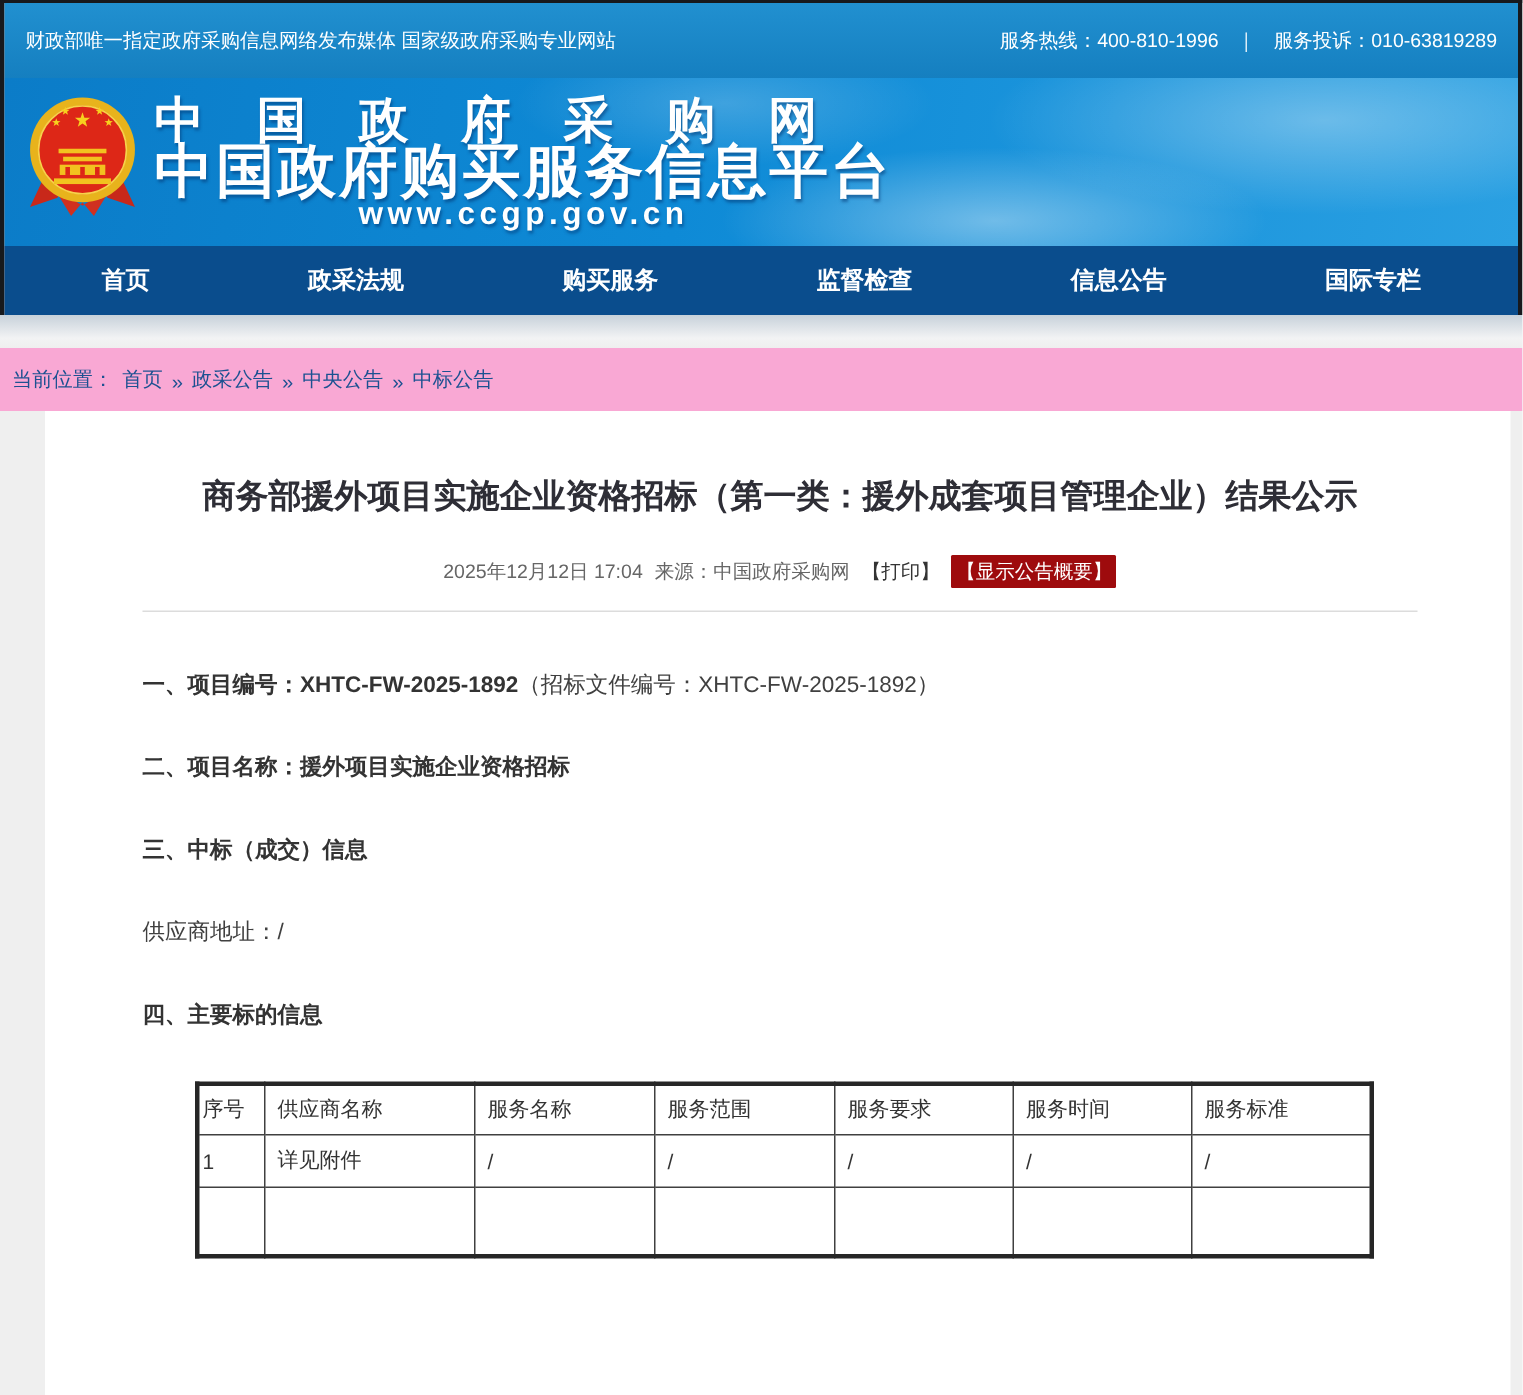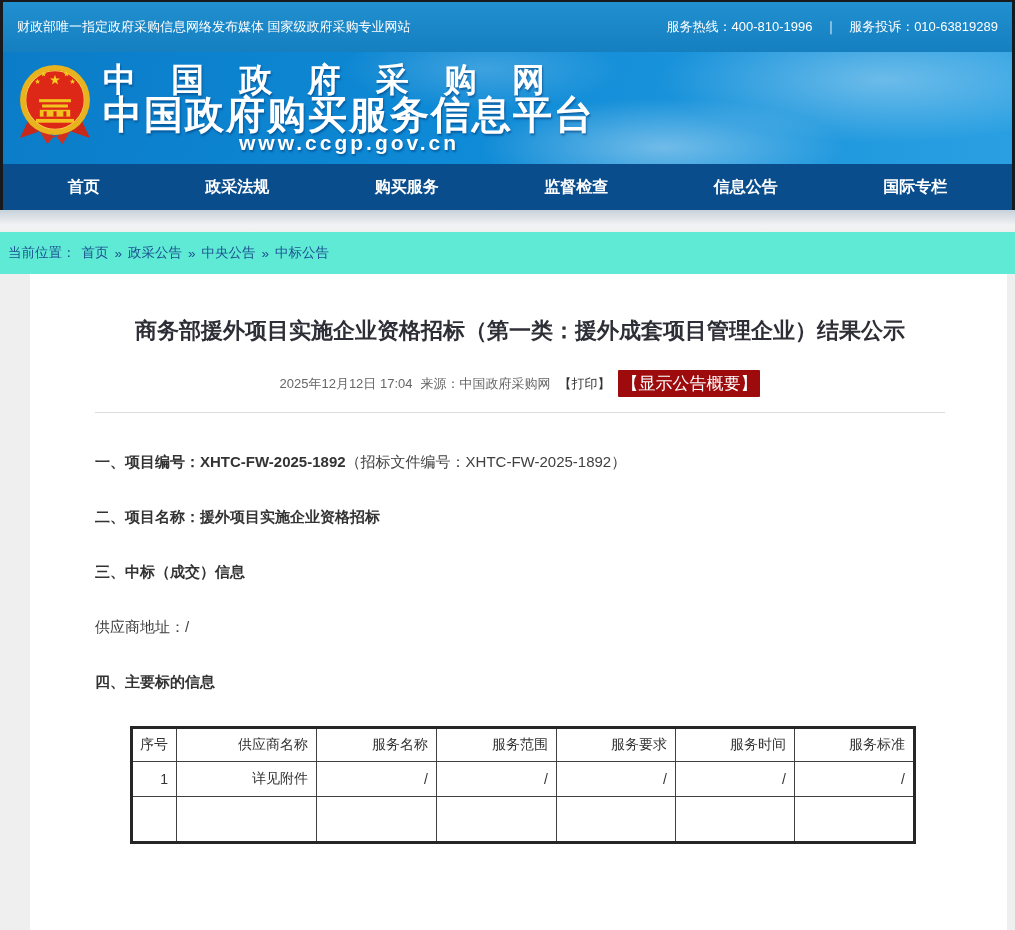--- a/index.html
+++ b/index.html
@@ -43,21 +43,21 @@
   .nav-item {
     color:#fff; font-size:16px; font-weight:bold; cursor:pointer;
     padding:6px 10px; white-space:nowrap;
   }
 
   .nav-shadow { height:22px; background:linear-gradient(180deg,#c7d1da 0%,#f2f3f4 70%,#efefef 100%); }
 
   
   .breadcrumb {
     padding:12px 0 12px 8px; font-size:13.5px; color:#1c5191;
-    display:flex; align-items:center; gap:6px; background:#5eead4;
+    display:flex; align-items:flex-end; gap:6px; background:#f9a8d4;
   }
   .crumb { color:#1c5191; cursor:pointer; }
   .crumb-sep { color:#1c5191; }
 
   
   .panel {
     margin-left:30px; width:977px; height:676px;
     background:#fff; overflow:hidden;
   }
   .panel-inner { padding:42px 62px 0 65px; }
@@ -65,37 +65,37 @@
   .article-title {
     text-align:center; font-size:22px; font-weight:bold; color:#2e2e36;
     line-height:30px; margin:0 0 0 0;
   }
   .meta {
     margin-top:24px; text-align:center; font-size:13px; color:#666;
     display:flex; justify-content:center; align-items:center; gap:8px;
   }
   .print-link { color:#333; cursor:pointer; }
   .summary-badge {
-    background:#9e0b0d; color:#fff; padding:2px 3px; font-size:17px;
+    background:#9e0b0d; color:#fff; padding:2px 3px; font-size:13px;
     cursor:pointer; border-radius:1px;
   }
   .meta-divider { border:none; border-bottom:1px solid #dcdcdc; margin:15px 0 0 0; }
 
   .body-text p { font-size:15px; line-height:21px; margin:34px 0; color:#404040; }
   .body-text p:first-child { margin-top:38px; }
   .b { font-weight:bold; color:#333; }
 
   
   table.bid-table {
     border-collapse:collapse; table-layout:fixed; width:783px;
     margin:24px 0 0 35px; border:3px solid #262626;
     font-size:14px; color:#333;
   }
   .bid-table td, .bid-table th {
-    border:1px solid #404040; font-weight:normal; text-align:right;
+    border:1px solid #404040; font-weight:normal; text-align:left;
     padding:2px 8px; overflow:hidden; white-space:nowrap;
   }
   .bid-table td.c0, .bid-table th.c0 { padding-left:2px; }
   .bid-table tr.hdr  { height:34px; }
   .bid-table tr.r0   { height:35px; }
   .bid-table tr.r1   { height:46px; }
 </style>
 </head>
 <body>
 

